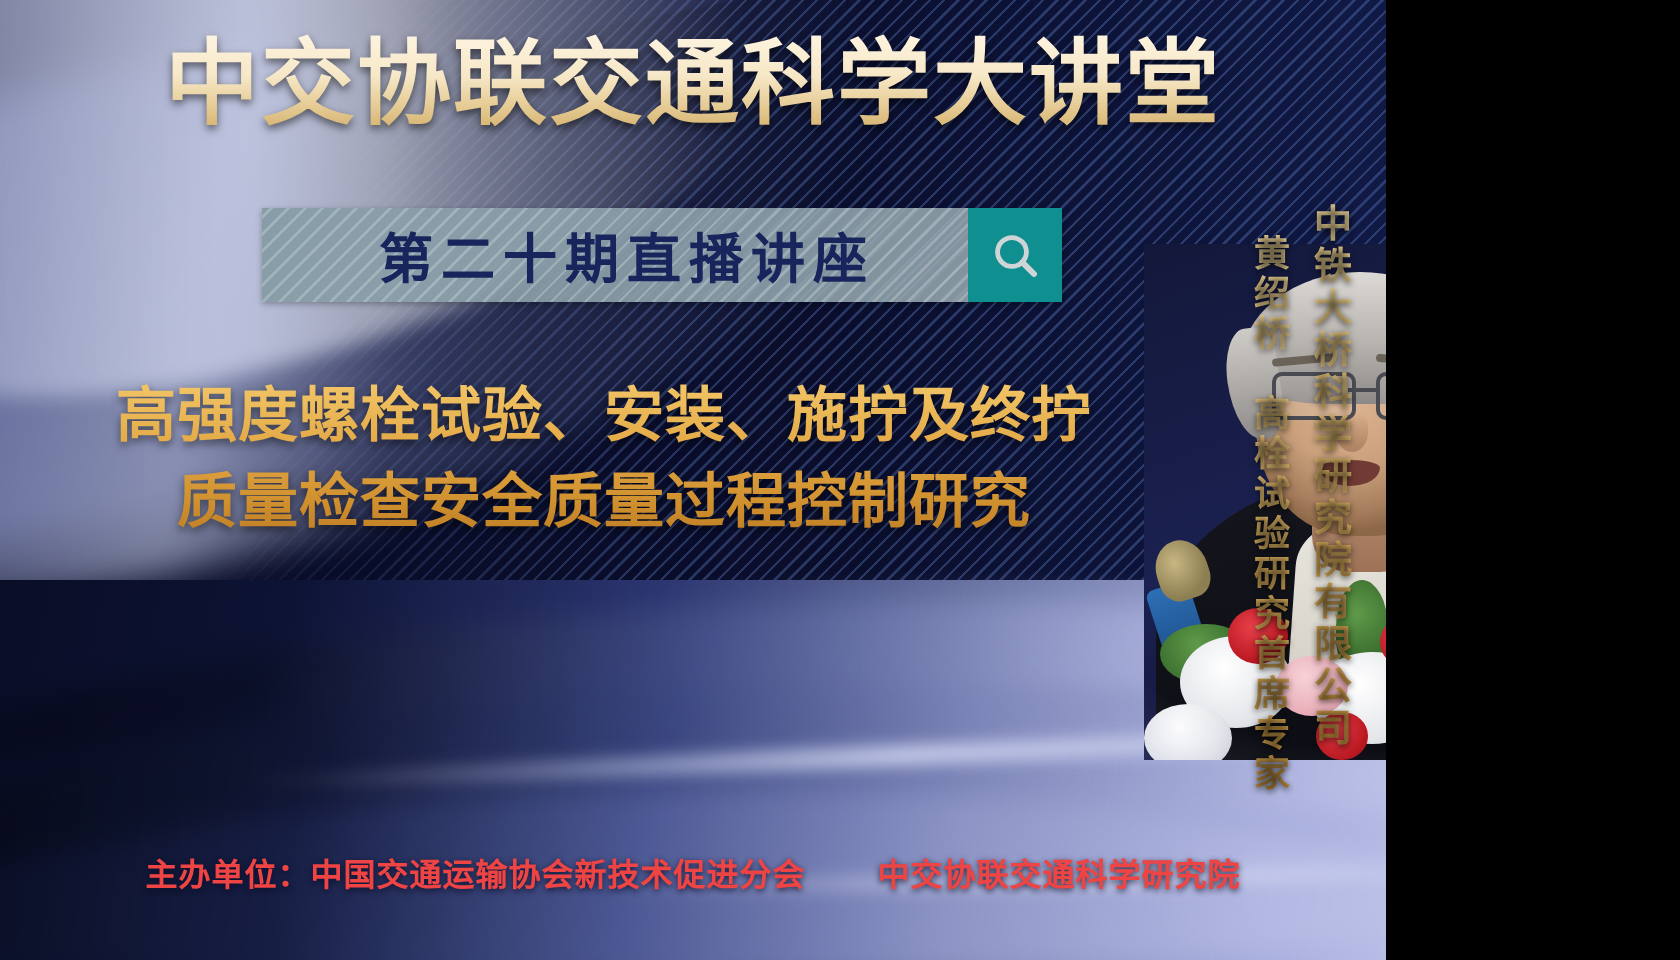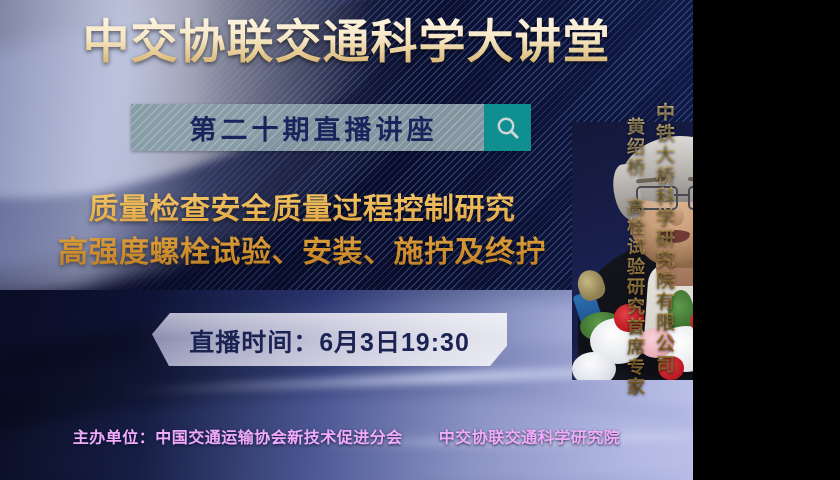--- a/index.html
+++ b/index.html
@@ -329,21 +329,21 @@
     background:linear-gradient(180deg,#f0d89a,#d9ae5c 60%,#c2913f);
     -webkit-background-clip:text;background-clip:text;color:transparent;-webkit-text-fill-color:transparent;}
   .v-name{right:46px;top:117px;font-size:18px;
     background:linear-gradient(180deg,#f0d89a,#d9ae5c 60%,#c2913f);
     -webkit-background-clip:text;background-clip:text;color:transparent;-webkit-text-fill-color:transparent;}
 
   
   .footer{
     position:absolute;left:0;right:0;top:424px;
     text-align:center;
-    font-size:16px;font-weight:bold;color:#f0abfc;
+    font-size:16px;font-weight:bold;color:#ef4444;
     letter-spacing:.5px;
     text-shadow:0 1px 3px rgba(8,12,40,.85);
     white-space:nowrap;
   }
   .footer .gap{display:inline-block;width:26px;}
 </style>
 </head>
 <body>
 
 <div id="stage">
@@ -408,28 +408,24 @@
     <div class="sub-text">第二十期直播讲座</div>
     <div class="search-box">
       <svg width="26" height="26" viewBox="0 0 26 26">
         <circle cx="11" cy="11" r="7.2" fill="none" stroke="#cfd4d6" stroke-width="2.4"></circle>
         <line x1="16.2" y1="16.2" x2="22" y2="22" stroke="#cfd4d6" stroke-width="3" stroke-linecap="round"></line>
       </svg>
     </div>
   </div>
 
   <div class="lecture-title">
+    <span class="ln">高强度螺栓试验、安装、施拧及终拧</span>
     <span class="ln">质量检查安全质量过程控制研究</span>
-    <span class="ln">高强度螺栓试验、安装、施拧及终拧</span>
   </div>
 
-  <div class="time-badge">
-    <div class="gloss"></div>
-    <span class="time-text">直播时间：6月3日19:30</span>
-  </div>
 
   <div class="vtext v-org">中铁大桥科学研究院有限公司</div>
   <div class="vtext v-name">黄绍桥　高栓试验研究首席专家</div>
 
   <div class="footer">
     <span>主办单位：中国交通运输协会新技术促进分会</span>
     <span class="gap"></span>
     <span>中交协联交通科学研究院</span>
   </div>
 

